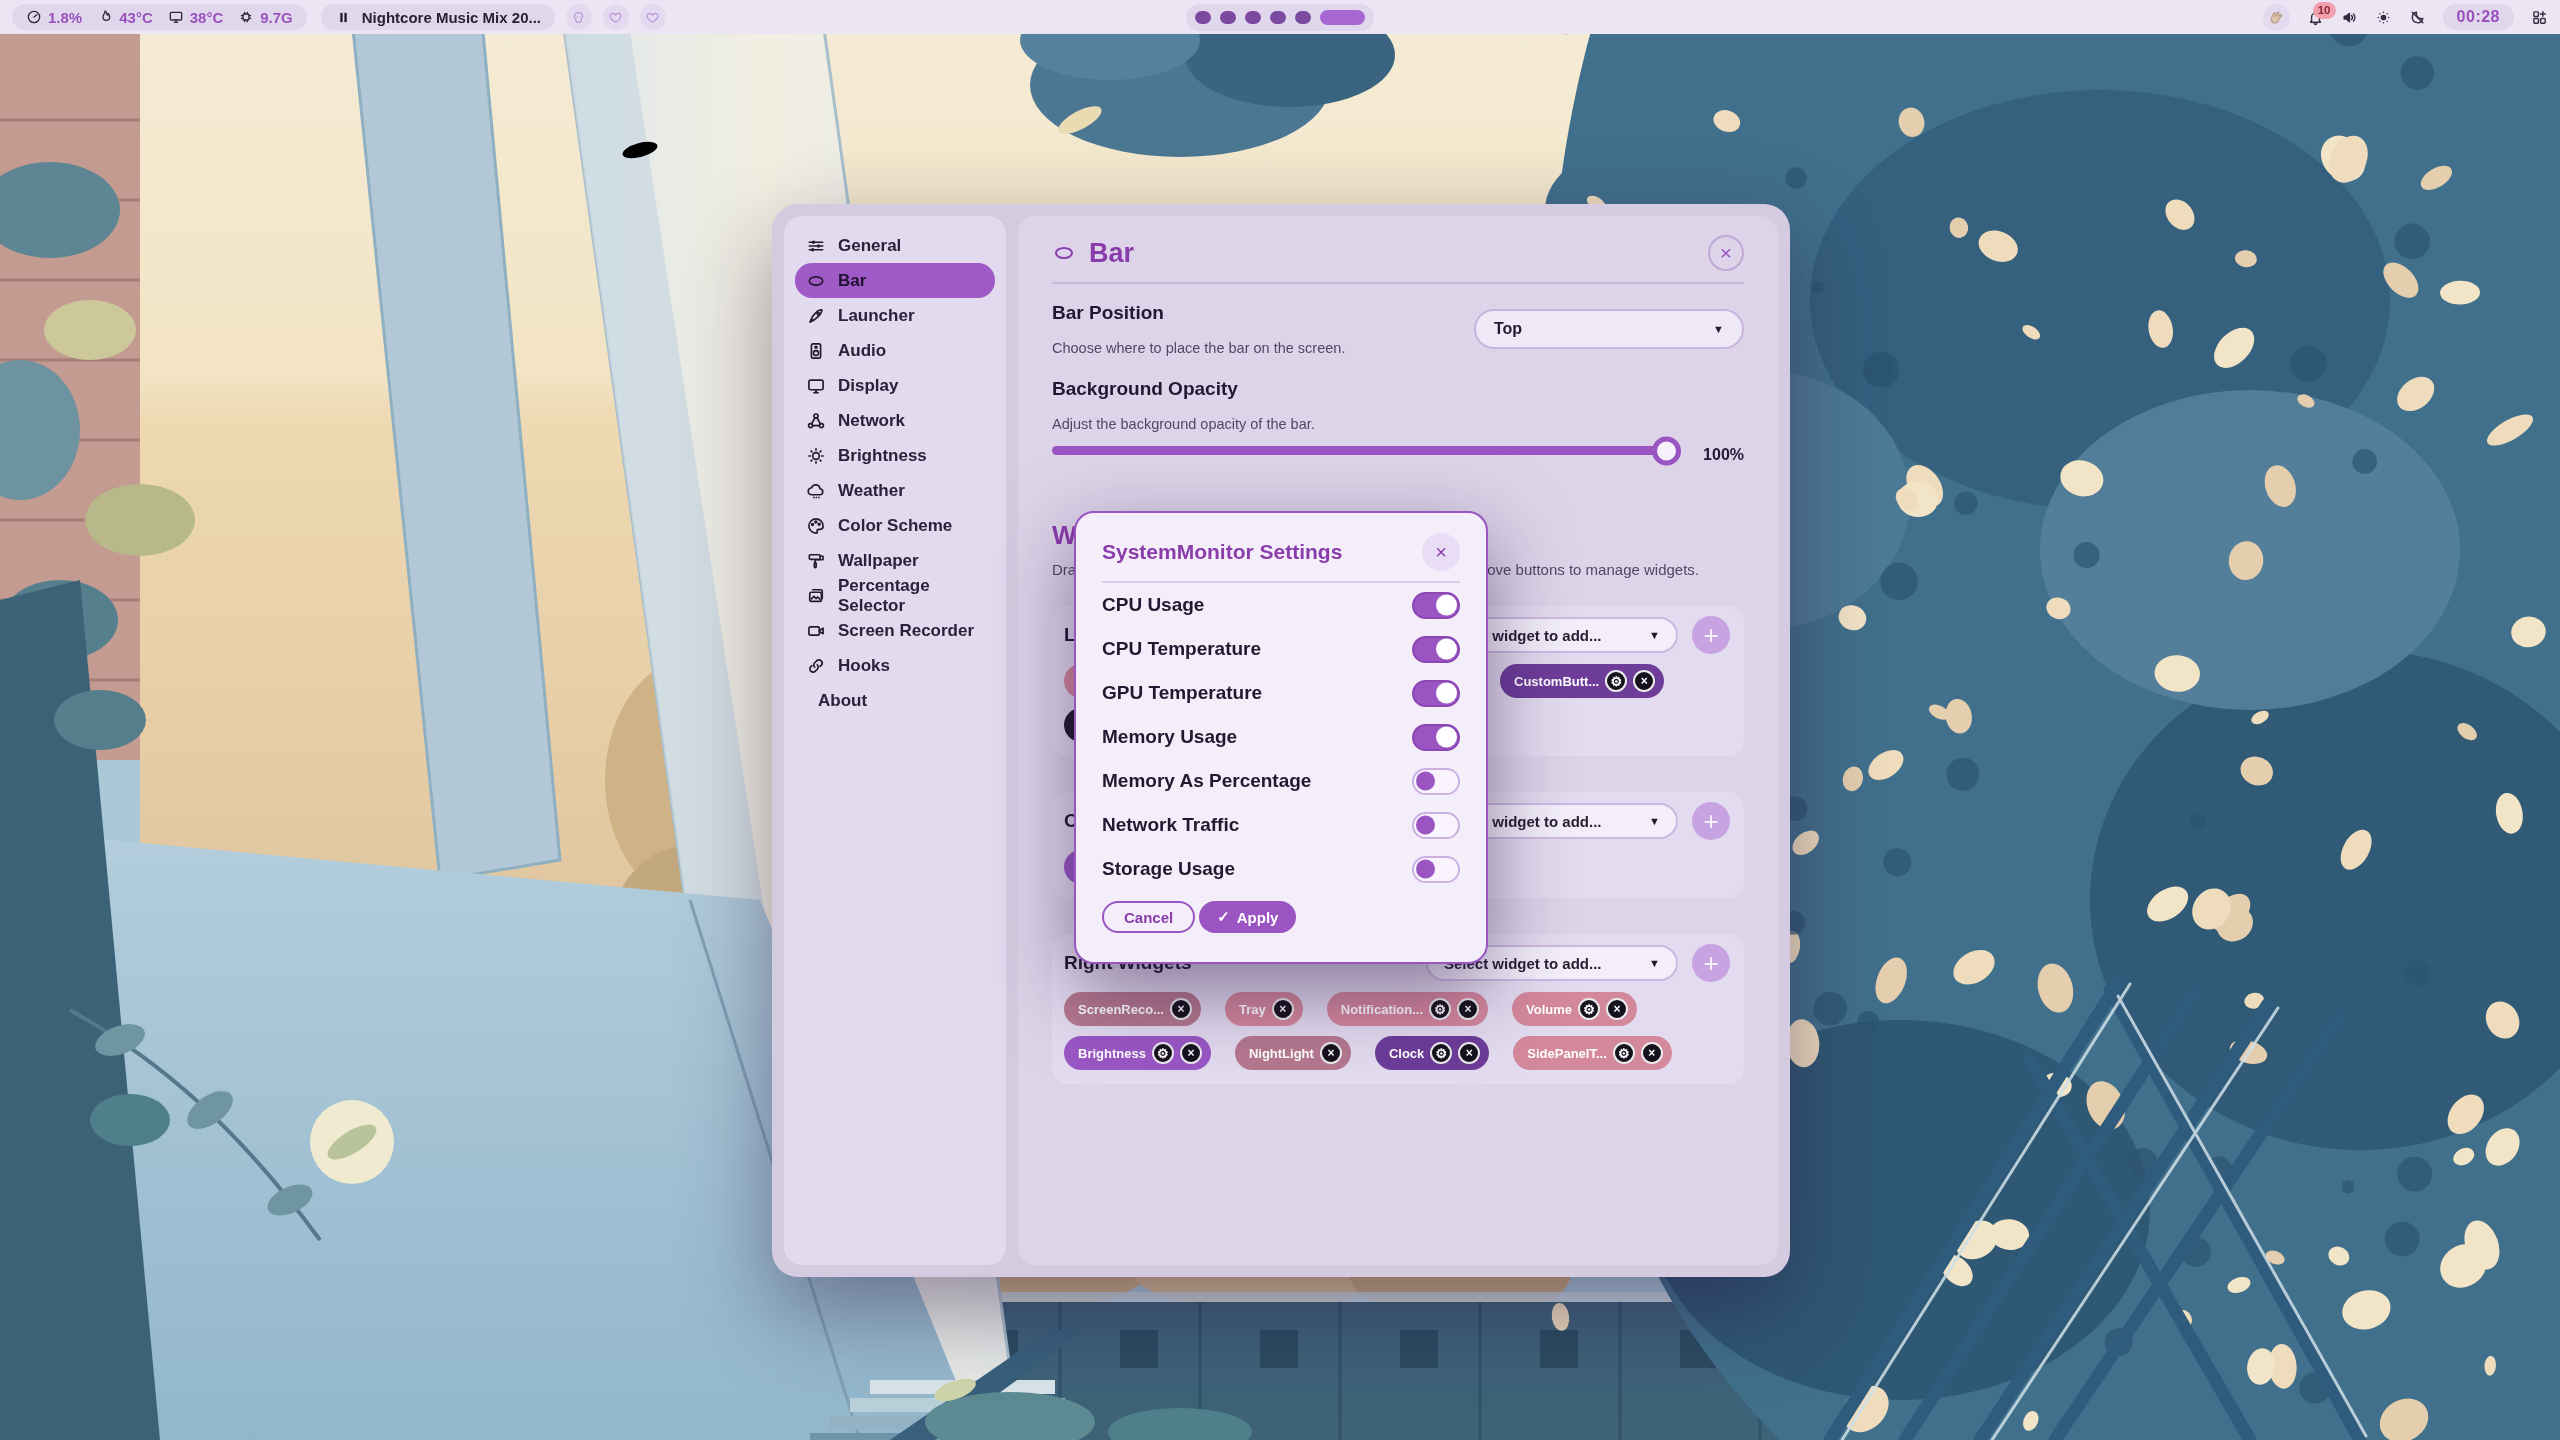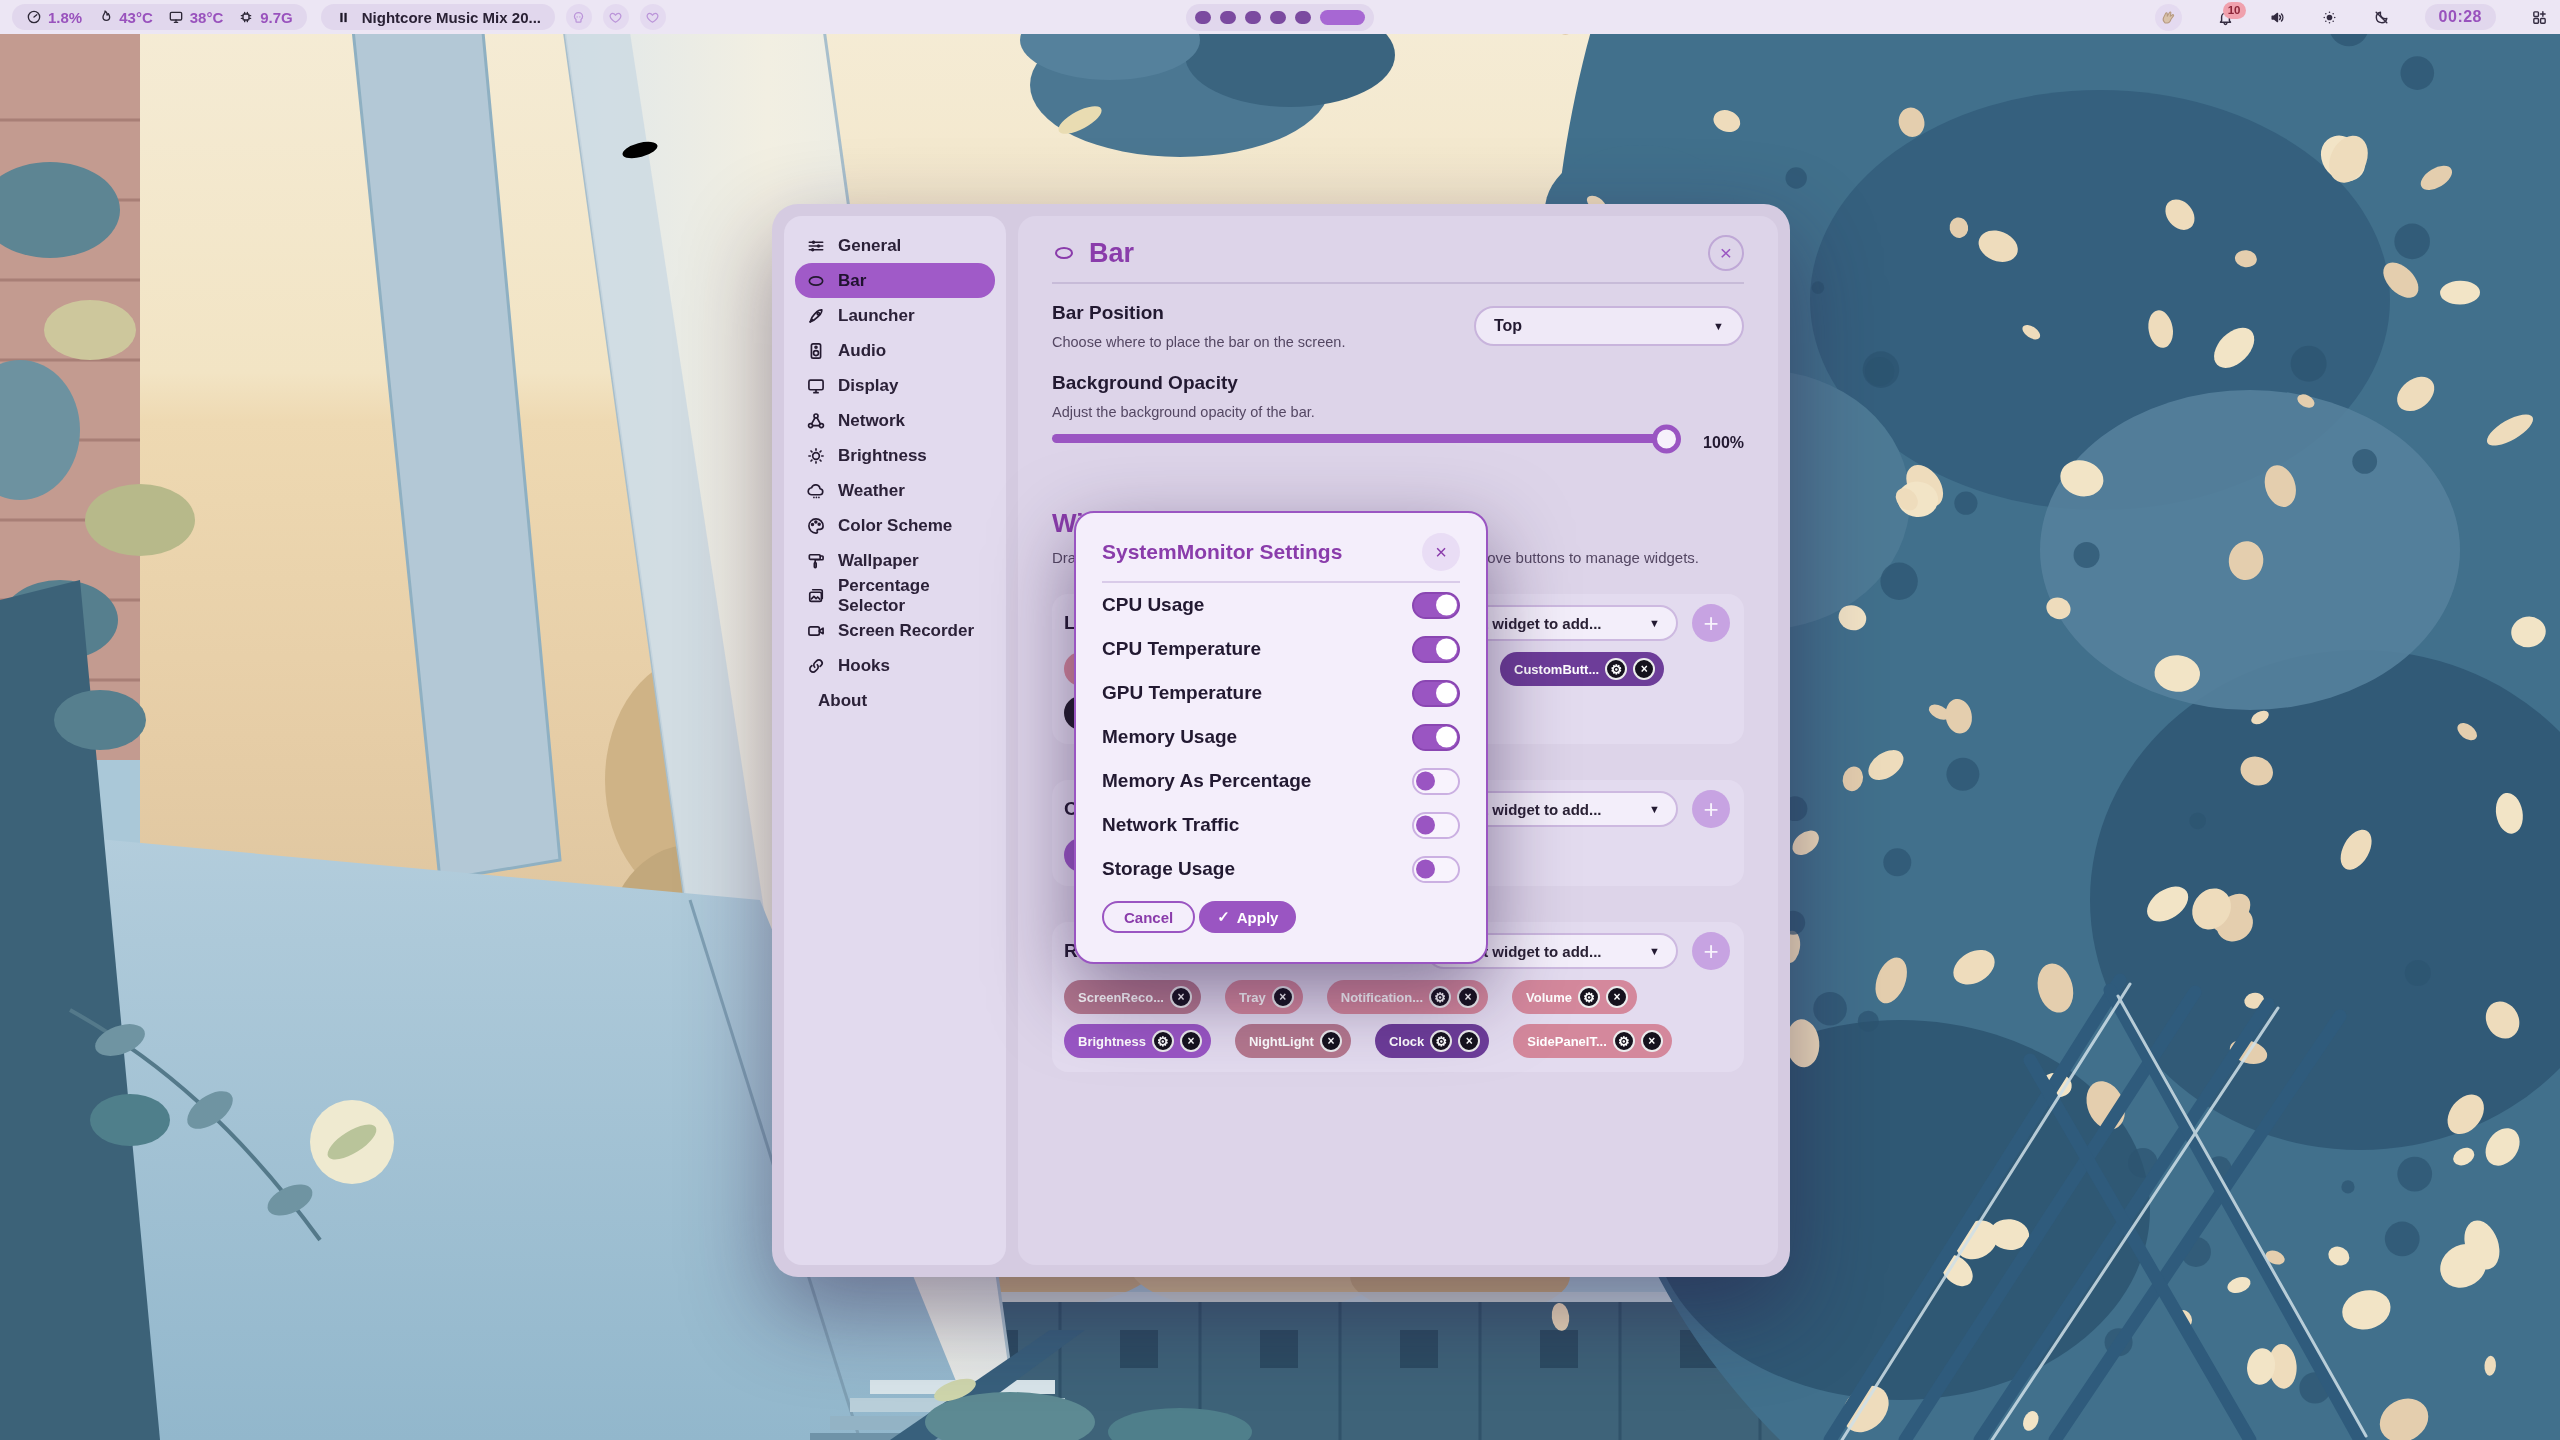--- a/index.html
+++ b/index.html
@@ -16,21 +16,21 @@
   .stat{display:flex;align-items:center;gap:6px;color:#9952bd;font-weight:700;font-size:15px}
   .stat .ticon{color:#2e2838;display:flex}
   #media-pill{margin-left:14px;gap:10px;color:#2a2135;font-weight:700;font-size:15px}
   #media-pill .ticon{color:#1e1828;display:flex}
   .circle-btn{width:26px;height:26px;border-radius:50%;background:#e4daf0;display:flex;
               align-items:center;justify-content:center;margin-left:11px;color:#bb95d9}
   #workspaces{position:absolute;left:50%;top:4px;transform:translateX(-50%);height:27px;
               background:#e1d7ed;border-radius:14px;display:flex;align-items:center;gap:9px;padding:0 9px}
   .ws-dot{width:16px;height:13px;border-radius:7px;background:#7b4aa0}
   .ws-dot.active{width:45px;height:15px;border-radius:8px;background:#a767d3}
-  #tray{margin-left:auto;display:flex;align-items:center;gap:35px;color:#332b40}
+  #tray{margin-left:auto;display:flex;align-items:center;gap:17px;color:#332b40}
   .tray-btn{display:flex;align-items:center;justify-content:center;position:relative}
   #tray-app{width:27px;height:27px;border-radius:50%;background:#e4daf0}
   #bell-badge{position:absolute;top:-7px;right:-12px;height:17px;min-width:13px;padding:0 5px;
               border-radius:9px;background:#f0a1ad;color:#8c2638;font-size:11.5px;font-weight:700;
               display:flex;align-items:center;justify-content:center}
   #clock-pill{color:#9952bd;font-weight:700;font-size:16px;letter-spacing:.5px}
   
   #window{position:absolute;left:772px;top:204px;width:1018px;height:1073px;background:#d5cbe1;
           border-radius:26px;box-shadow:0 34px 90px rgba(40,20,65,.45);z-index:100}
   #sidebar{position:absolute;left:12px;top:12px;width:222px;height:1049px;background:#e2daee;
@@ -41,21 +41,21 @@
   .side-item .sicon{display:flex;color:#241a30}
   #main{position:absolute;left:246px;top:12px;width:760px;height:1049px;background:#ddd4e9;
         border-radius:18px;padding:16px 34px 0 34px;box-sizing:border-box}
   #title-row{display:flex;align-items:center;gap:13px;height:42px}
   #panel-title{font-size:27px;font-weight:700;color:#8a3cab}
   #panel-title-icon{color:#8a3cab;display:flex}
   .close-round{margin-left:auto;width:36px;height:36px;border-radius:50%;border:2px solid #bfa8d6;
                color:#9a55c2;font-size:21px;display:flex;align-items:center;justify-content:center;background:transparent;box-sizing:border-box}
   .divider{height:2px;background:#c7bbd8;margin-top:8px}
   .setting-head{font-size:19px;font-weight:700;color:#221931}
-  .setting-desc{font-size:14.5px;color:#544763;margin-top:10px}
+  .setting-desc{font-size:14.5px;color:#544763;margin-top:16px}
   .row-split{display:flex;align-items:center;margin-top:18px}
   .dropdown{width:270px;height:40px;border:2px solid #c8b4dc;border-radius:20px;background:#efe9f7;
             display:flex;align-items:center;padding:0 18px;font-size:16px;font-weight:700;color:#221931;
             margin-left:auto;box-sizing:border-box}
   .caret{margin-left:auto;font-size:11px;color:#221931}
   #opacity-block{margin-top:22px}
   #slider-row{display:flex;margin-top:14px;gap:16px}
   #slider-track{flex:1;height:9px;border-radius:5px;background:#9a55c2;position:relative}
   #slider-knob{position:absolute;right:-3px;top:50%;transform:translateY(-50%);width:19px;height:19px;
                border-radius:50%;background:#f6f1fb;border:5px solid #9a55c2}

